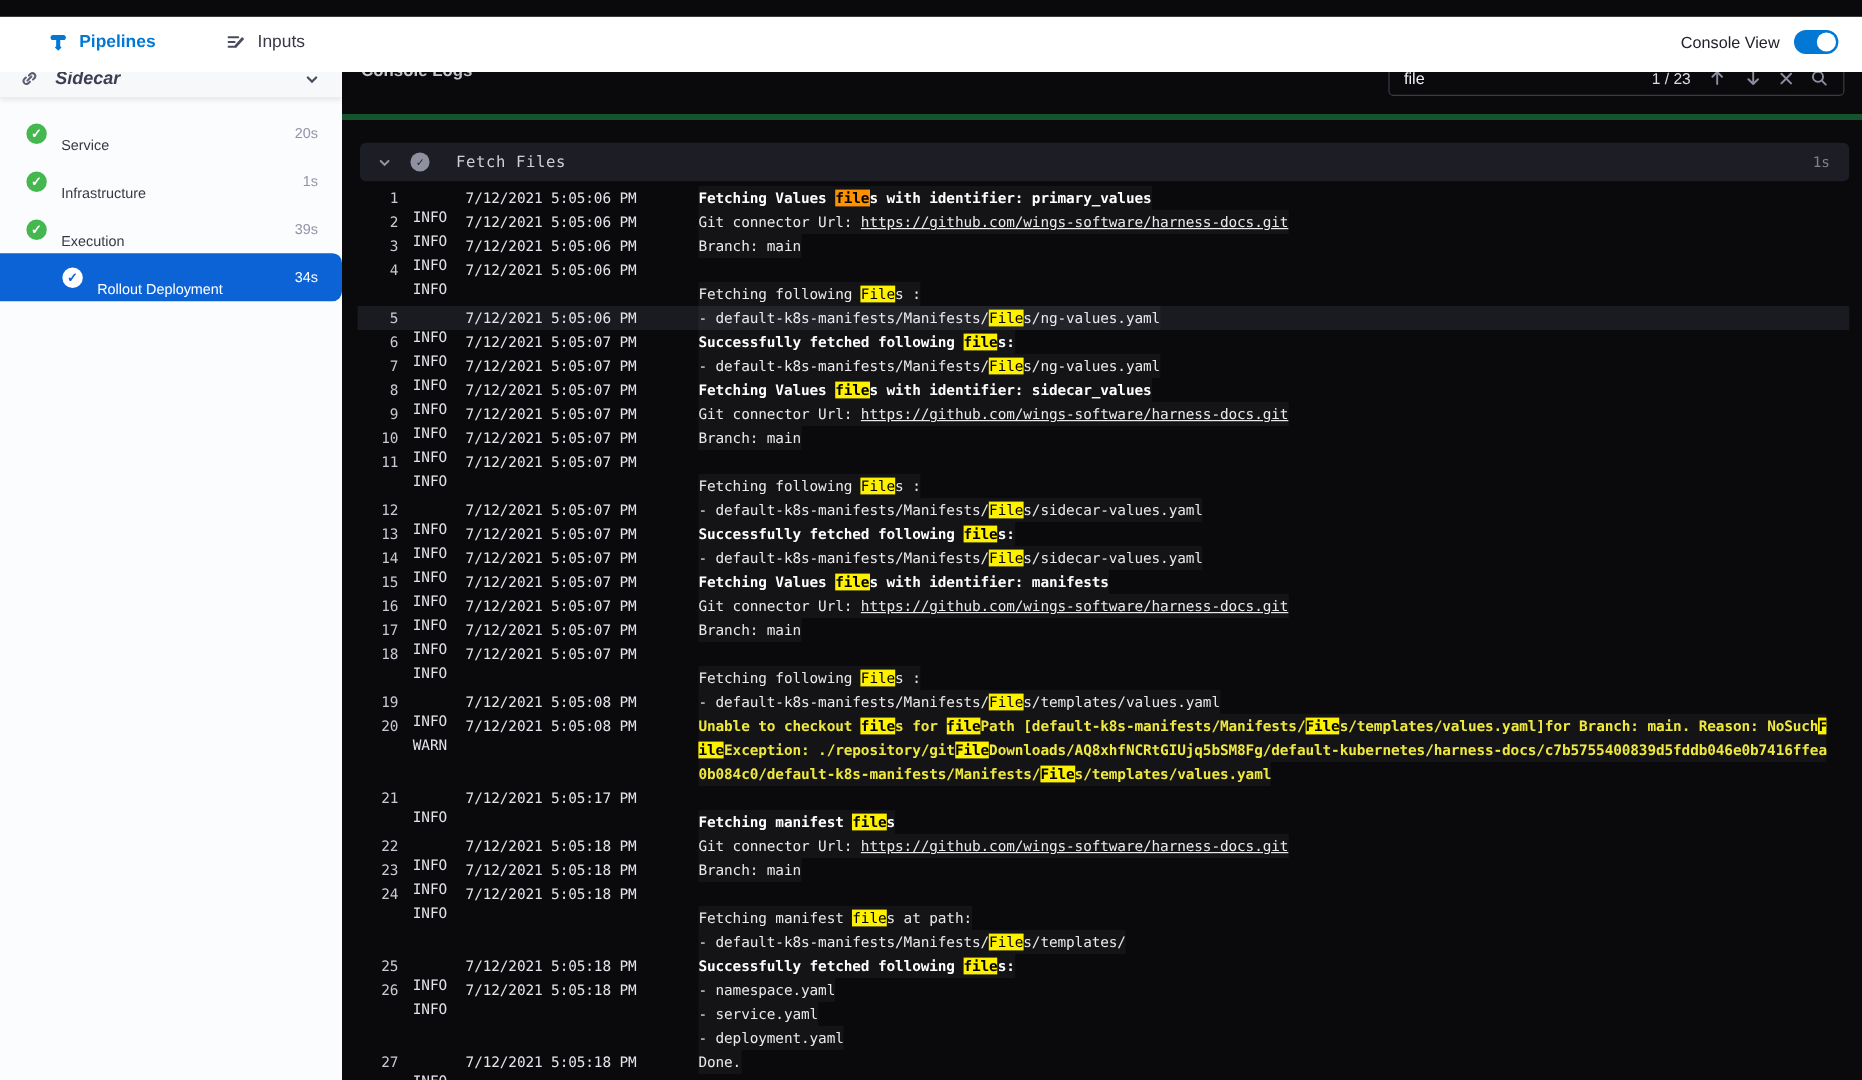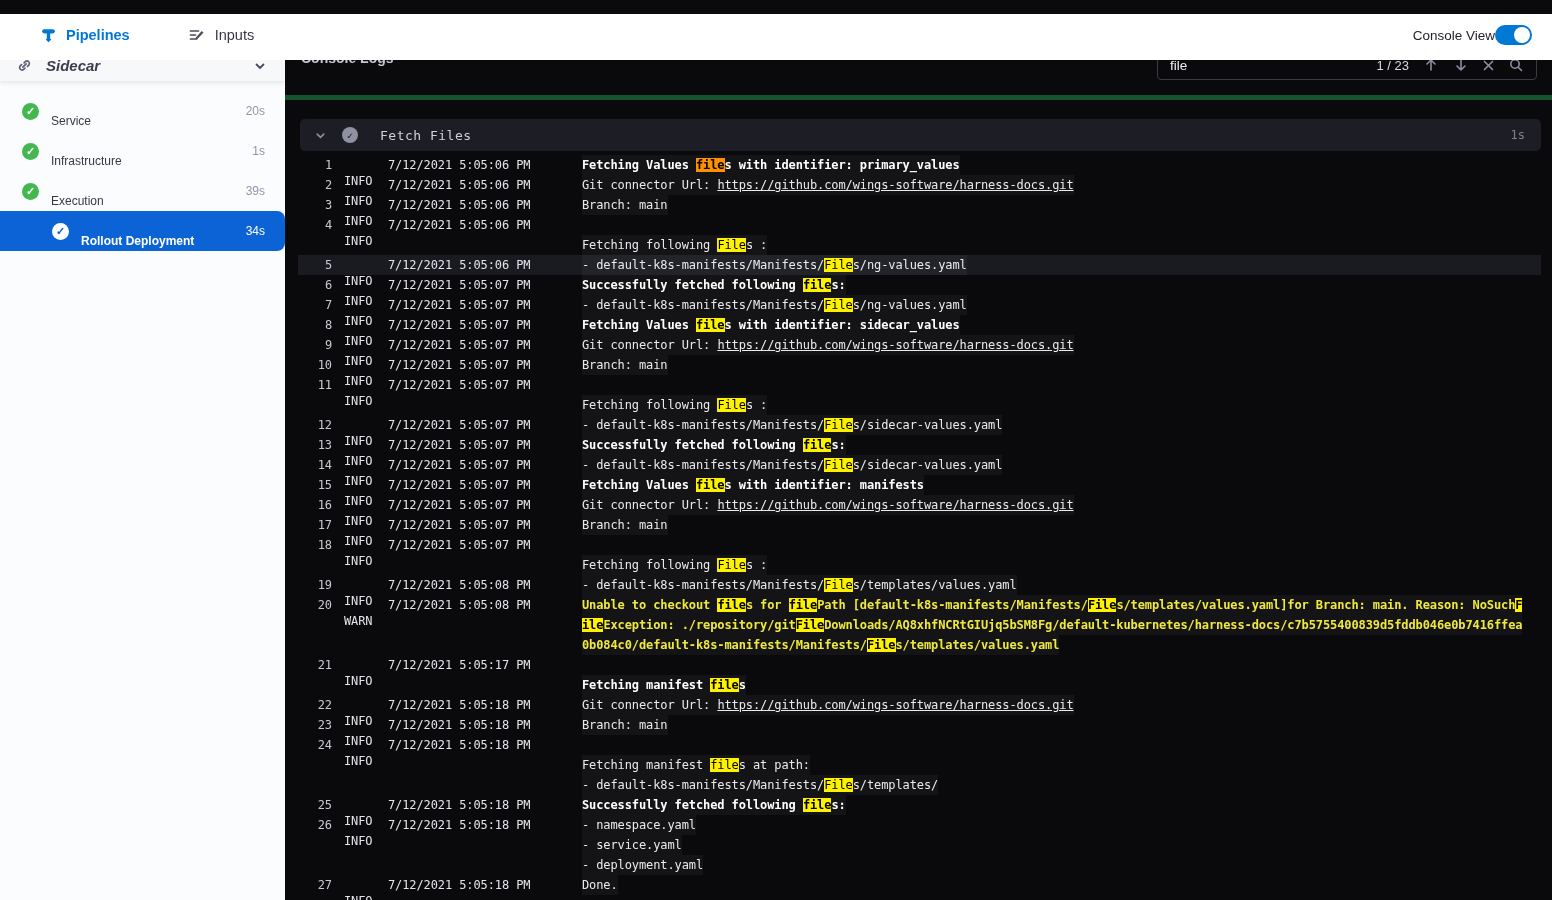--- a/index.html
+++ b/index.html
@@ -5,42 +5,42 @@
   * { box-sizing: border-box; margin: 0; padding: 0; }
   html,body { width:1552px; height:900px; overflow:hidden; background:#0a0a0c;
               font-family:"Liberation Sans", sans-serif; }
 
   
   .topnav { position:absolute; top:0; left:0; width:1552px; height:46px; background:#ffffff;
             display:flex; align-items:center; padding:0 20px 4px 40px; z-index:5;margin-top:14px; }
   .tab { display:flex; align-items:center; gap:9px; margin-right:58px; cursor:pointer; }
   .tab-label { font-size:14.5px; color:#383946; }
   .tab.active .tab-label { color:#0278d5; font-weight:bold; }
-  .nav-right { margin-left:auto; display:flex; align-items:center; }
+  .nav-right { margin-left:auto; display:flex; align-items:center; gap:12px; }
   .cv-label { font-size:13.5px; color:#22222a; }
   .toggle { width:37px; height:20px; border-radius:10px; background:#0278d5; position:relative; cursor:pointer; }
   .toggle .knob { position:absolute; right:2px; top:2px; width:16px; height:16px; border-radius:50%; background:#fff; }
 
   .strip { position:absolute; top:46px; left:0; width:1552px; height:4px; background:#8ed8f3; z-index:4; }
   .strip .active-seg { position:absolute; left:28px; top:0; width:114px; height:4px; background:#1a6ac6; }
 
   
   .sidebar { position:absolute; top:50px; left:0; width:285px; height:850px; background:#fbfcfe; z-index:3; }
   .sb-header { height:31px; display:flex; align-items:center; padding:0 18px 0 16px; background:#f7f8fa;
                box-shadow:0 2px 4px rgba(40,41,61,0.10); position:relative; z-index:2; cursor:pointer;font-style:italic; }
   .sb-title { margin-left:13px; font-size:15px; font-weight:600; color:#3c3d51; }
   .sb-header .chev { margin-left:auto; }
   .sb-items { padding-top:10px; }
   .sb-item { height:40px; display:flex; align-items:center; padding:0 20px 0 22px; cursor:pointer; }
   .check { flex:none; width:17px; height:17px; border-radius:50%; background:#44b74e; color:#fff;
            font-size:11px; font-weight:bold; display:flex; align-items:center; justify-content:center; }
   .sb-label { margin-left:12px; font-size:12px; color:#383946;margin-top:20px; }
   .sb-dur { margin-left:auto; font-size:12px; color:#9294a6; }
   .sb-item.selected { background:#0b63d6; border-radius:0 8px 8px 0; }
-  .sb-item.selected .sb-label { color:#fff; font-weight:700; }
+  .sb-item.selected .sb-label { color:#fff; font-weight:400; }
   .sb-item.selected .sb-dur { color:#fff; }
   .sb-item.selected .check { background:#fff; color:#0b63d6; }
   .sb-item.indent { padding-left:52px; }
 
   
   .console { position:absolute; top:50px; left:285px; width:1267px; height:850px; background:#0a0a0c; color:#e6e6ec; }
   .console-header { height:50px; display:flex; align-items:flex-start; padding:0 15px 0 16px; border-bottom:5px solid #14532d;gap:16px; }
   .console-title { font-size:14px; font-weight:bold; color:#c6c6d0; }
   .searchbox { margin-left:auto; width:380px; height:30px; border:1px solid #3a3b47; border-radius:4px;
                display:flex; align-items:center; padding:0 12px; gap:14px; background:transparent; }

